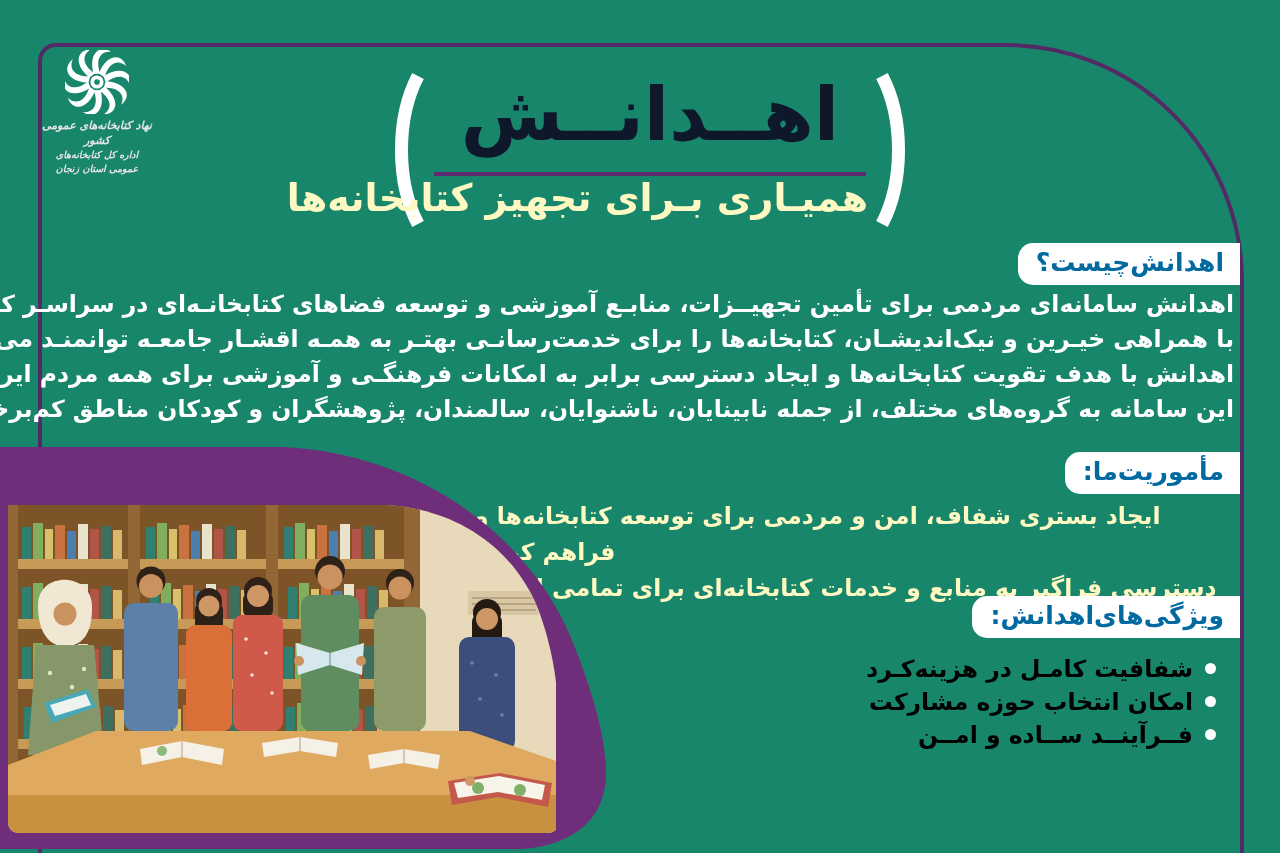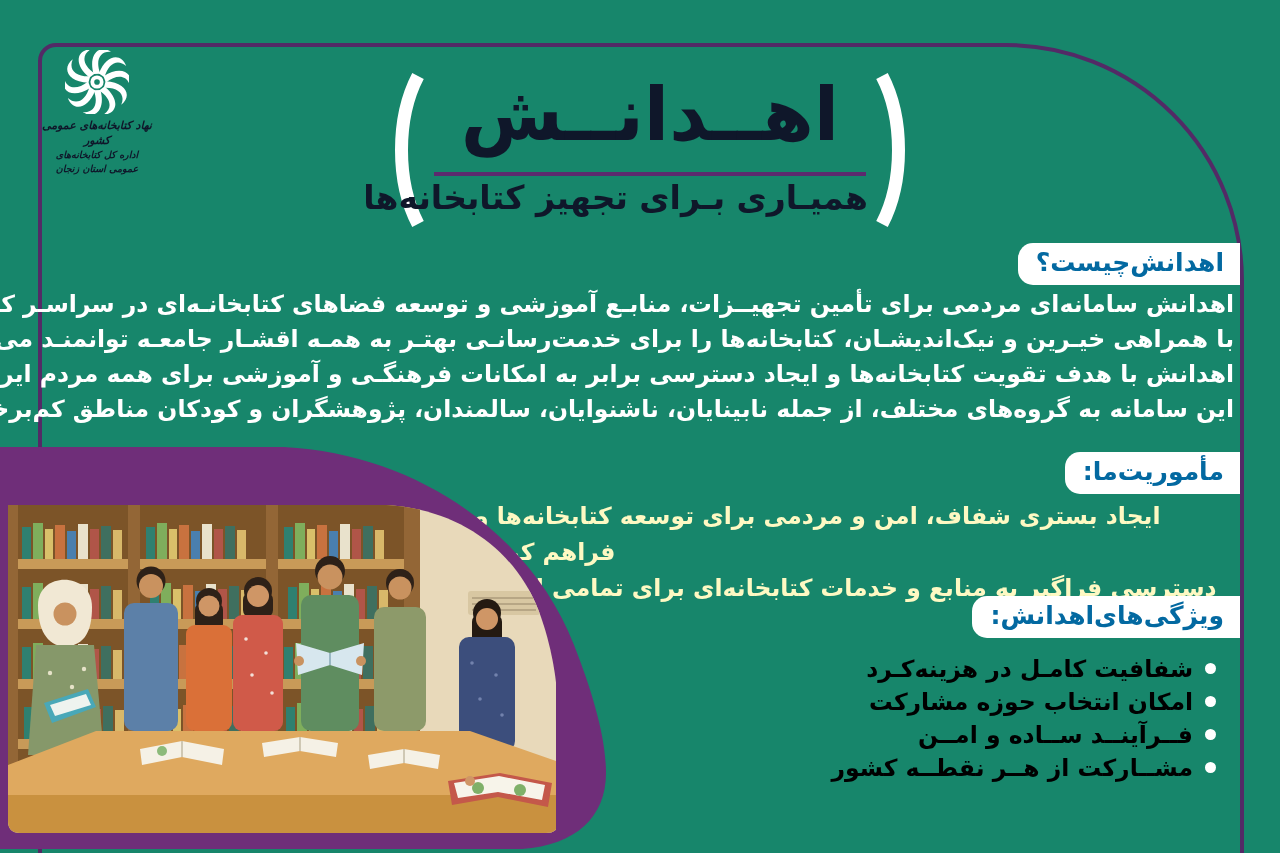--- a/index.html
+++ b/index.html
@@ -10,36 +10,36 @@
     direction:rtl;
   }
   
   .frame{
     position:absolute;left:38px;top:43px;width:1198px;height:880px;
     border:4px solid #532a66;
     border-radius:18px 238px 0 0;
     pointer-events:none;
   }
   
-  .logo{position:absolute;left:40px;top:50px;width:114px;text-align:center;color:#0f172a;}
+  .logo{position:absolute;left:40px;top:50px;width:114px;text-align:center;color:#e5e5e5;}
   .logo svg{display:block;margin:0 auto 4px auto;}
   .logo .l1{font-size:11px;font-weight:bold;line-height:15px;font-style:italic;}
   .logo .l2{font-size:9.5px;font-weight:bold;line-height:14px;font-style:italic;}
   
   .titlewrap{position:absolute;left:388px;top:58px;width:524px;height:178px;direction:rtl;}
   .paren{position:absolute;top:14px;}
   .paren.left{left:0;}
   .paren.right{right:0;}
   .titlecenter{position:absolute;left:44px;right:44px;top:0;text-align:center;}
   .maintitle{
     font-size:74px;font-weight:bold;color:#0f172a;line-height:112px;
     letter-spacing:2px;white-space:nowrap;
   }
   .underline{height:4px;background:#5c2a6e;margin:2px 2px 0 2px;}
-  .subtitle{font-size:33px;font-weight:bold;color:#0f172a;line-height:44px;white-space:nowrap;}
+  .subtitle{font-size:38px;font-weight:bold;color:#fef9c3;line-height:44px;white-space:nowrap;}
   
   .badge{
     position:absolute;right:40px;background:#ffffff;color:#0369a1;
     font-size:25px;font-weight:bold;line-height:30px;
     padding:5px 16px 7px 18px;border-radius:15px 0 0 15px;white-space:nowrap;
   }
   .badge.b1{top:243px;}
   .badge.b2{top:452px;}
   .badge.b3{top:596px;}
   
@@ -122,24 +122,20 @@
         <span class="dot"></span>
         <span class="t">شفافیت کامـل در هزینه‌کـرد</span>
       </div>
     <div class="feat">
         <span class="dot"></span>
         <span class="t">امکان انتخاب حوزه مشارکت</span>
       </div>
     <div class="feat">
         <span class="dot"></span>
         <span class="t">فــرآینــد ســاده و امــن</span>
-      </div>
-    <div class="feat">
-        <span class="dot"></span>
-        <span class="t">مشــارکت از هــر نقطــه کشور</span>
       </div>
   </div>
 
   <svg class="photoblock" viewBox="0 0 640 410">
     <defs>
       <clipPath id="photoclip">
         <path d="M8,62 L386,62 C458,66 514,106 538,166 C552,202 558,242 558,270 L558,380 Q558,390 546,390 L20,390 Q8,390 8,378 Z"></path>
       </clipPath>
       <g id="bks">
         <rect x="0" y="6" width="9" height="32" fill="#2f8070"></rect>

